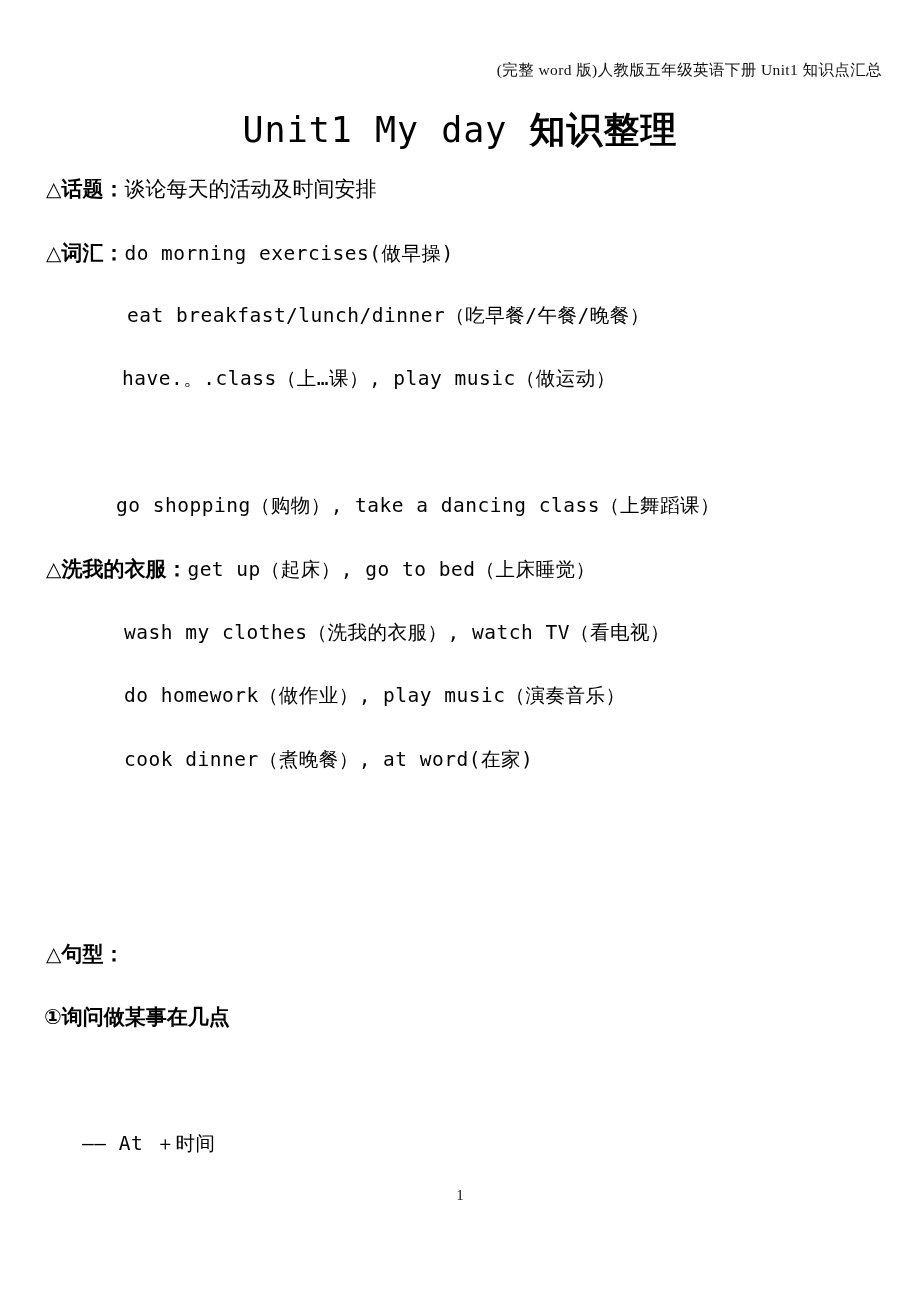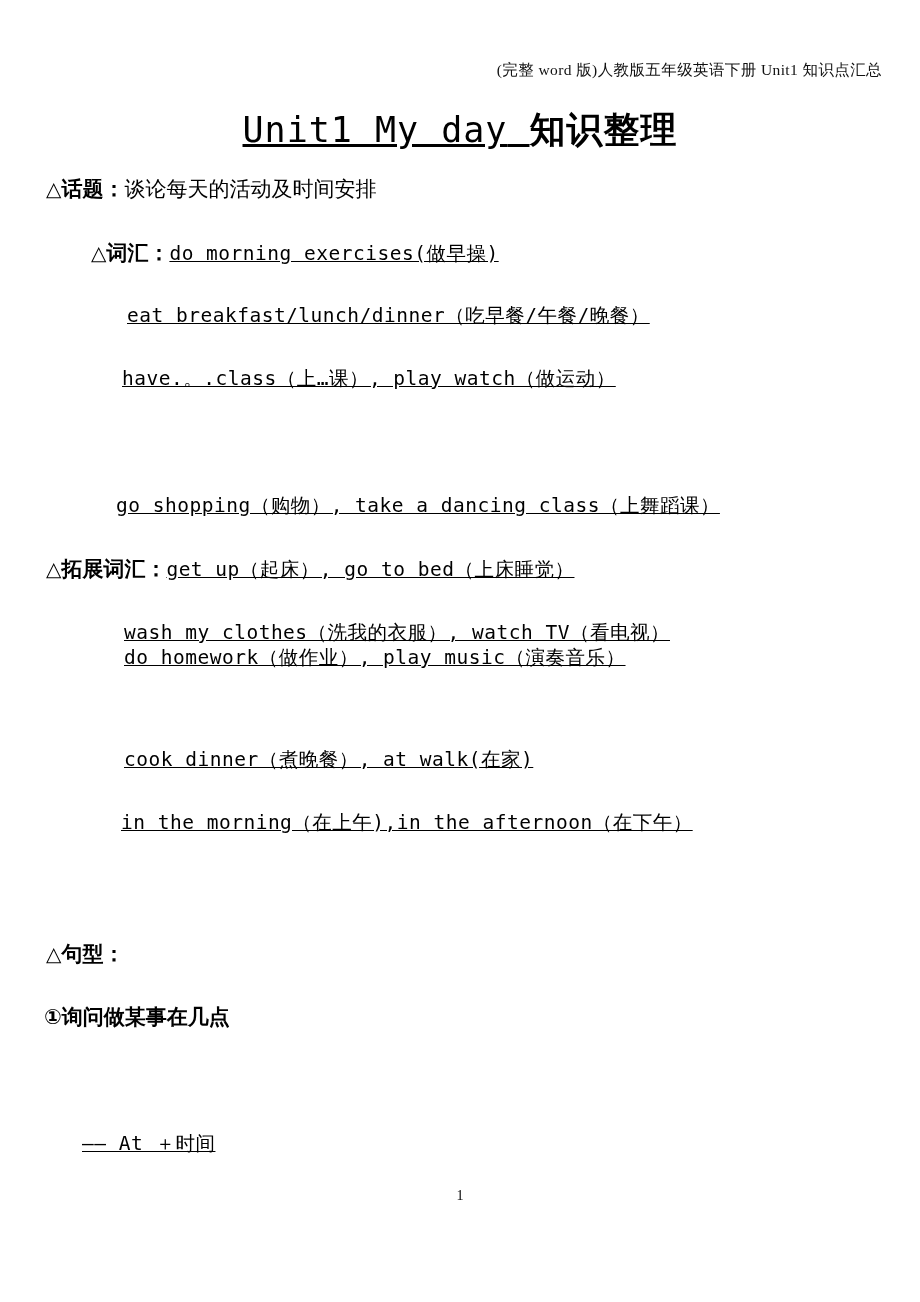--- a/index.html
+++ b/index.html
@@ -72,21 +72,20 @@
   .zh-b {
     font-family: "DejaVu Serif", "Liberation Serif", serif;
     font-size: 21px;
     font-weight: bold;
   }
   
   .en {
     font-family: "DejaVu Sans Mono", "Liberation Mono", monospace;
     font-size: 19.5px;
     letter-spacing: 0.5px;
-    text-decoration: underline;
   }
   .tri {
     font-family: "DejaVu Sans", sans-serif;
     font-size: 20px;
   }
   .circ {
     font-family: "DejaVu Sans", sans-serif;
     font-size: 21px;
     font-weight: bold;
   }
@@ -110,36 +109,35 @@
   <div class="doc-header">(完整 word 版)人教版五年级英语下册 Unit1 知识点汇总</div>
 
   <div class="doc-title">
     <span class="en">Unit1  My  day</span><span class="en">&nbsp;</span><span class="zh">知识整理</span>
   </div>
 
   <div class="line" style="top:178px; left:46px;">
     <span class="tri">△</span><span class="zh-b">话题：</span><span class="zh">谈论每天的活动及时间安排</span>
   </div>
 
-  <div class="line" style="top:242px; left:46px;margin-left:45px;">
+  <div class="line" style="top:242px; left:46px;">
     <span class="tri">△</span><span class="zh-b">词汇：</span><span class="en">do  morning  exercises(做早操)</span>
   </div>
 
   <div class="line en" style="top:306px; left:127px;">eat  breakfast/lunch/dinner（吃早餐/午餐/晚餐）</div>
-  <div class="line en" style="top:369px; left:122px;">have.。.class（上…课）, play  watch（做运动）</div>
+  <div class="line en" style="top:369px; left:122px;">have.。.class（上…课）, play  music（做运动）</div>
   <div class="line en" style="top:496px; left:116px;">go  shopping（购物）, take a dancing class（上舞蹈课）</div>
 
   <div class="line" style="top:558px; left:46px;">
-    <span class="tri">△</span><span class="zh-b">拓展词汇：</span><span class="en">get  up（起床）,  go  to  bed（上床睡觉）</span>
+    <span class="tri">△</span><span class="zh-b">洗我的衣服：</span><span class="en">get  up（起床）,  go  to  bed（上床睡觉）</span>
   </div>
 
   <div class="line en" style="top:623px; left:124px;">wash my clothes（洗我的衣服）,  watch TV（看电视）</div>
-  <div class="line en" style="top:648px; left:124px;">do homework（做作业）,  play music（演奏音乐）</div>
-  <div class="line en" style="top:750px; left:124px;">cook dinner（煮晚餐）,  at walk(在家)</div>
-  <div class="line en" style="top:813px; left:121px;">in the morning（在上午),in the afternoon（在下午）</div>
+  <div class="line en" style="top:686px; left:124px;">do homework（做作业）,  play music（演奏音乐）</div>
+  <div class="line en" style="top:750px; left:124px;">cook dinner（煮晚餐）,  at word(在家)</div>
 
   <div class="line" style="top:943px; left:46px;">
     <span class="tri">△</span><span class="zh-b">句型：</span>
   </div>
 
   <div class="line" style="top:1006px; left:44px;">
     <span class="circ">①</span><span class="zh-b">询问做某事在几点</span>
   </div>
 
 

